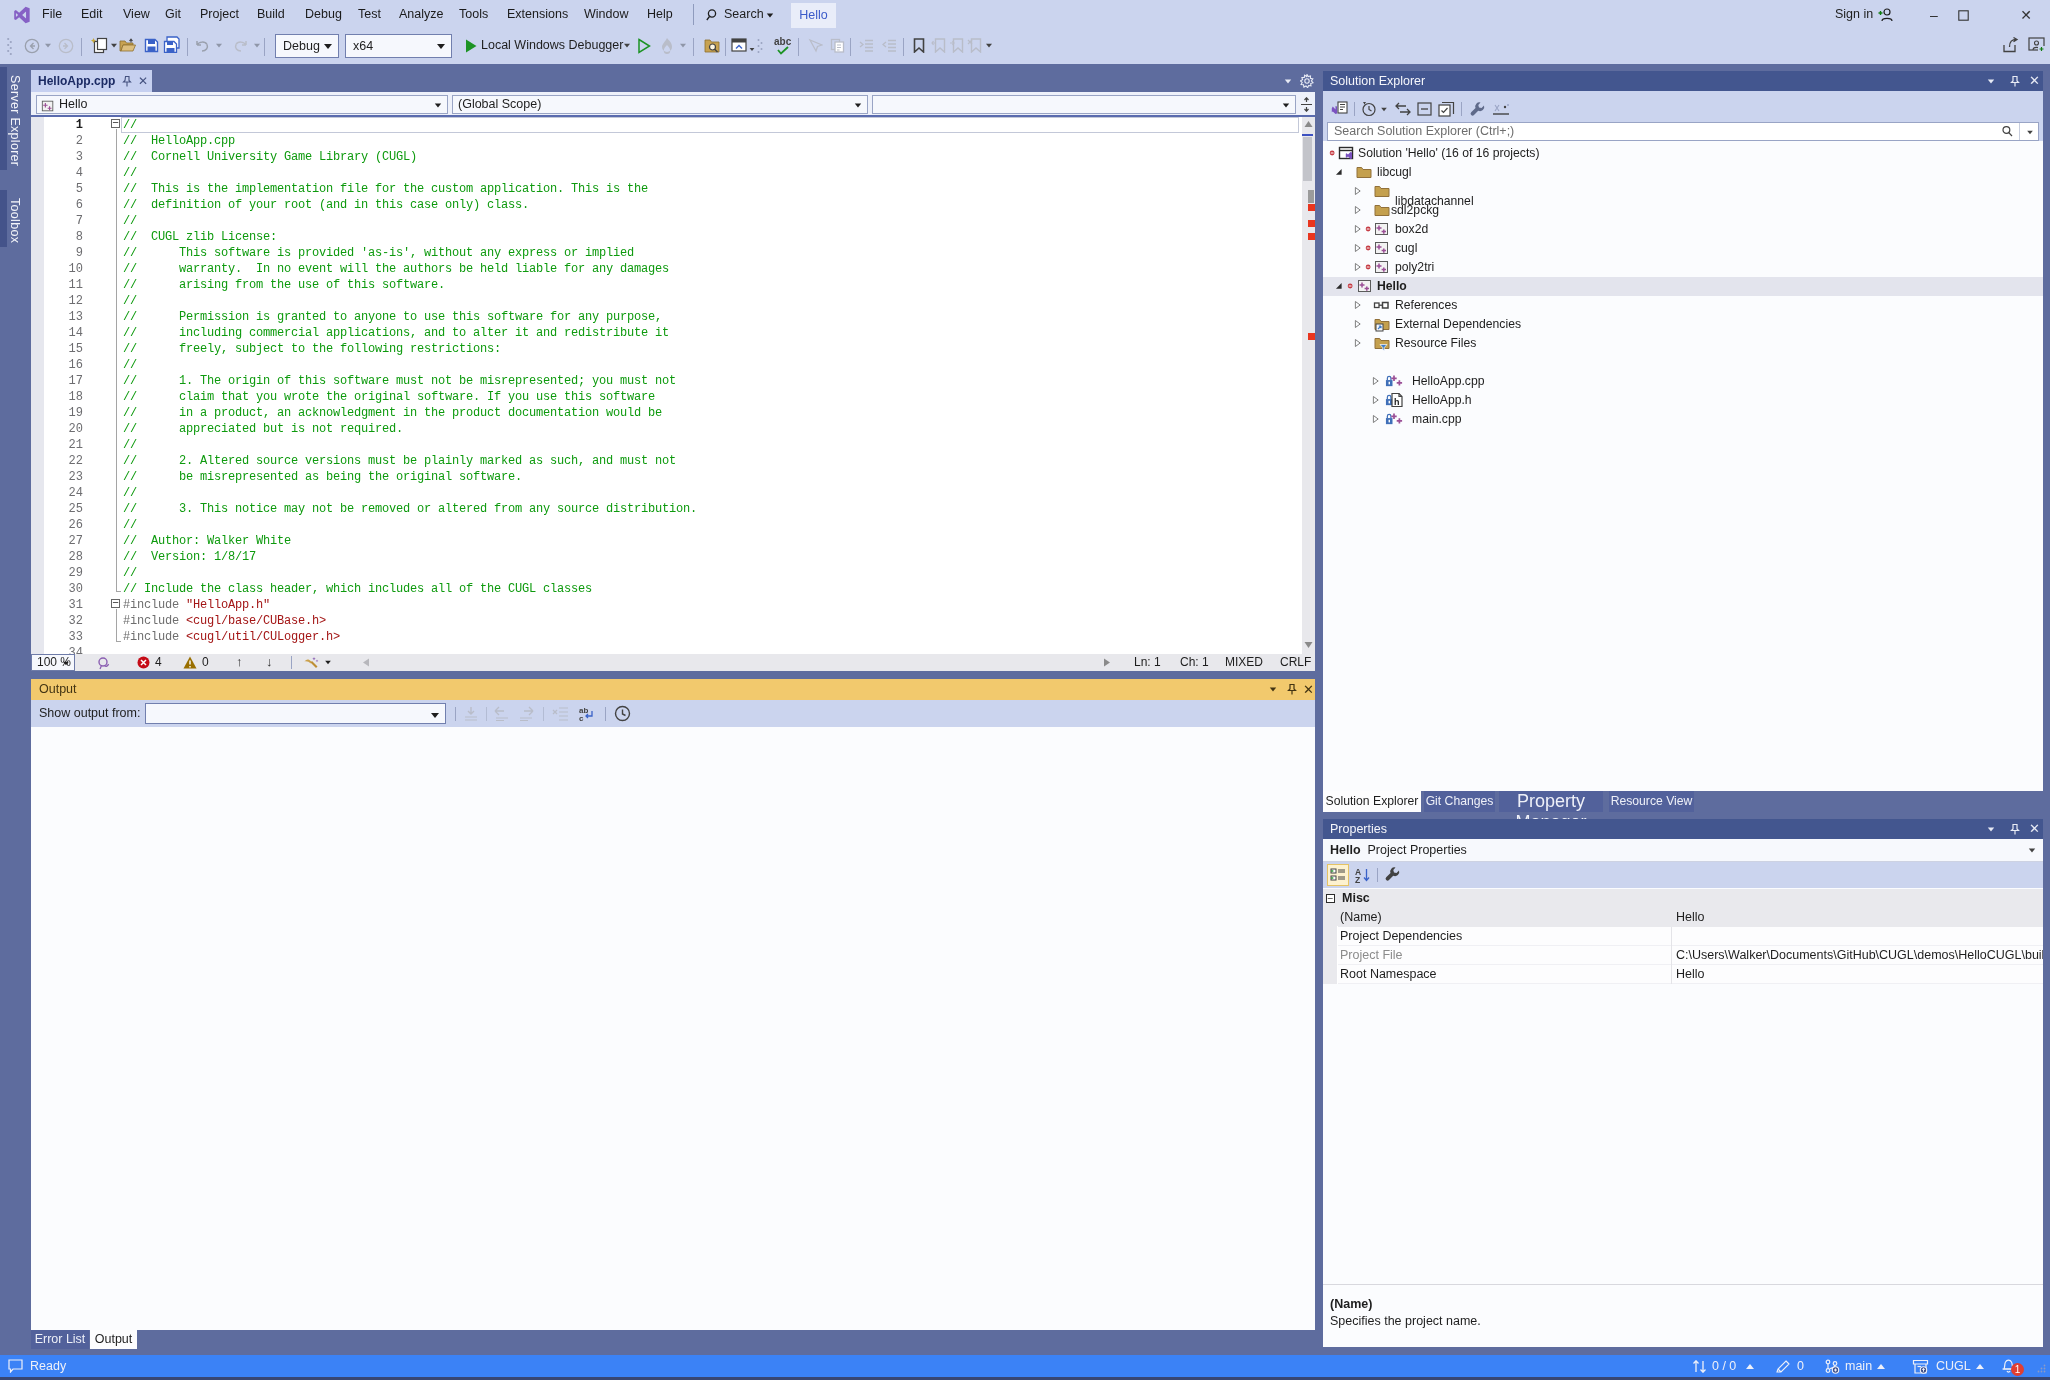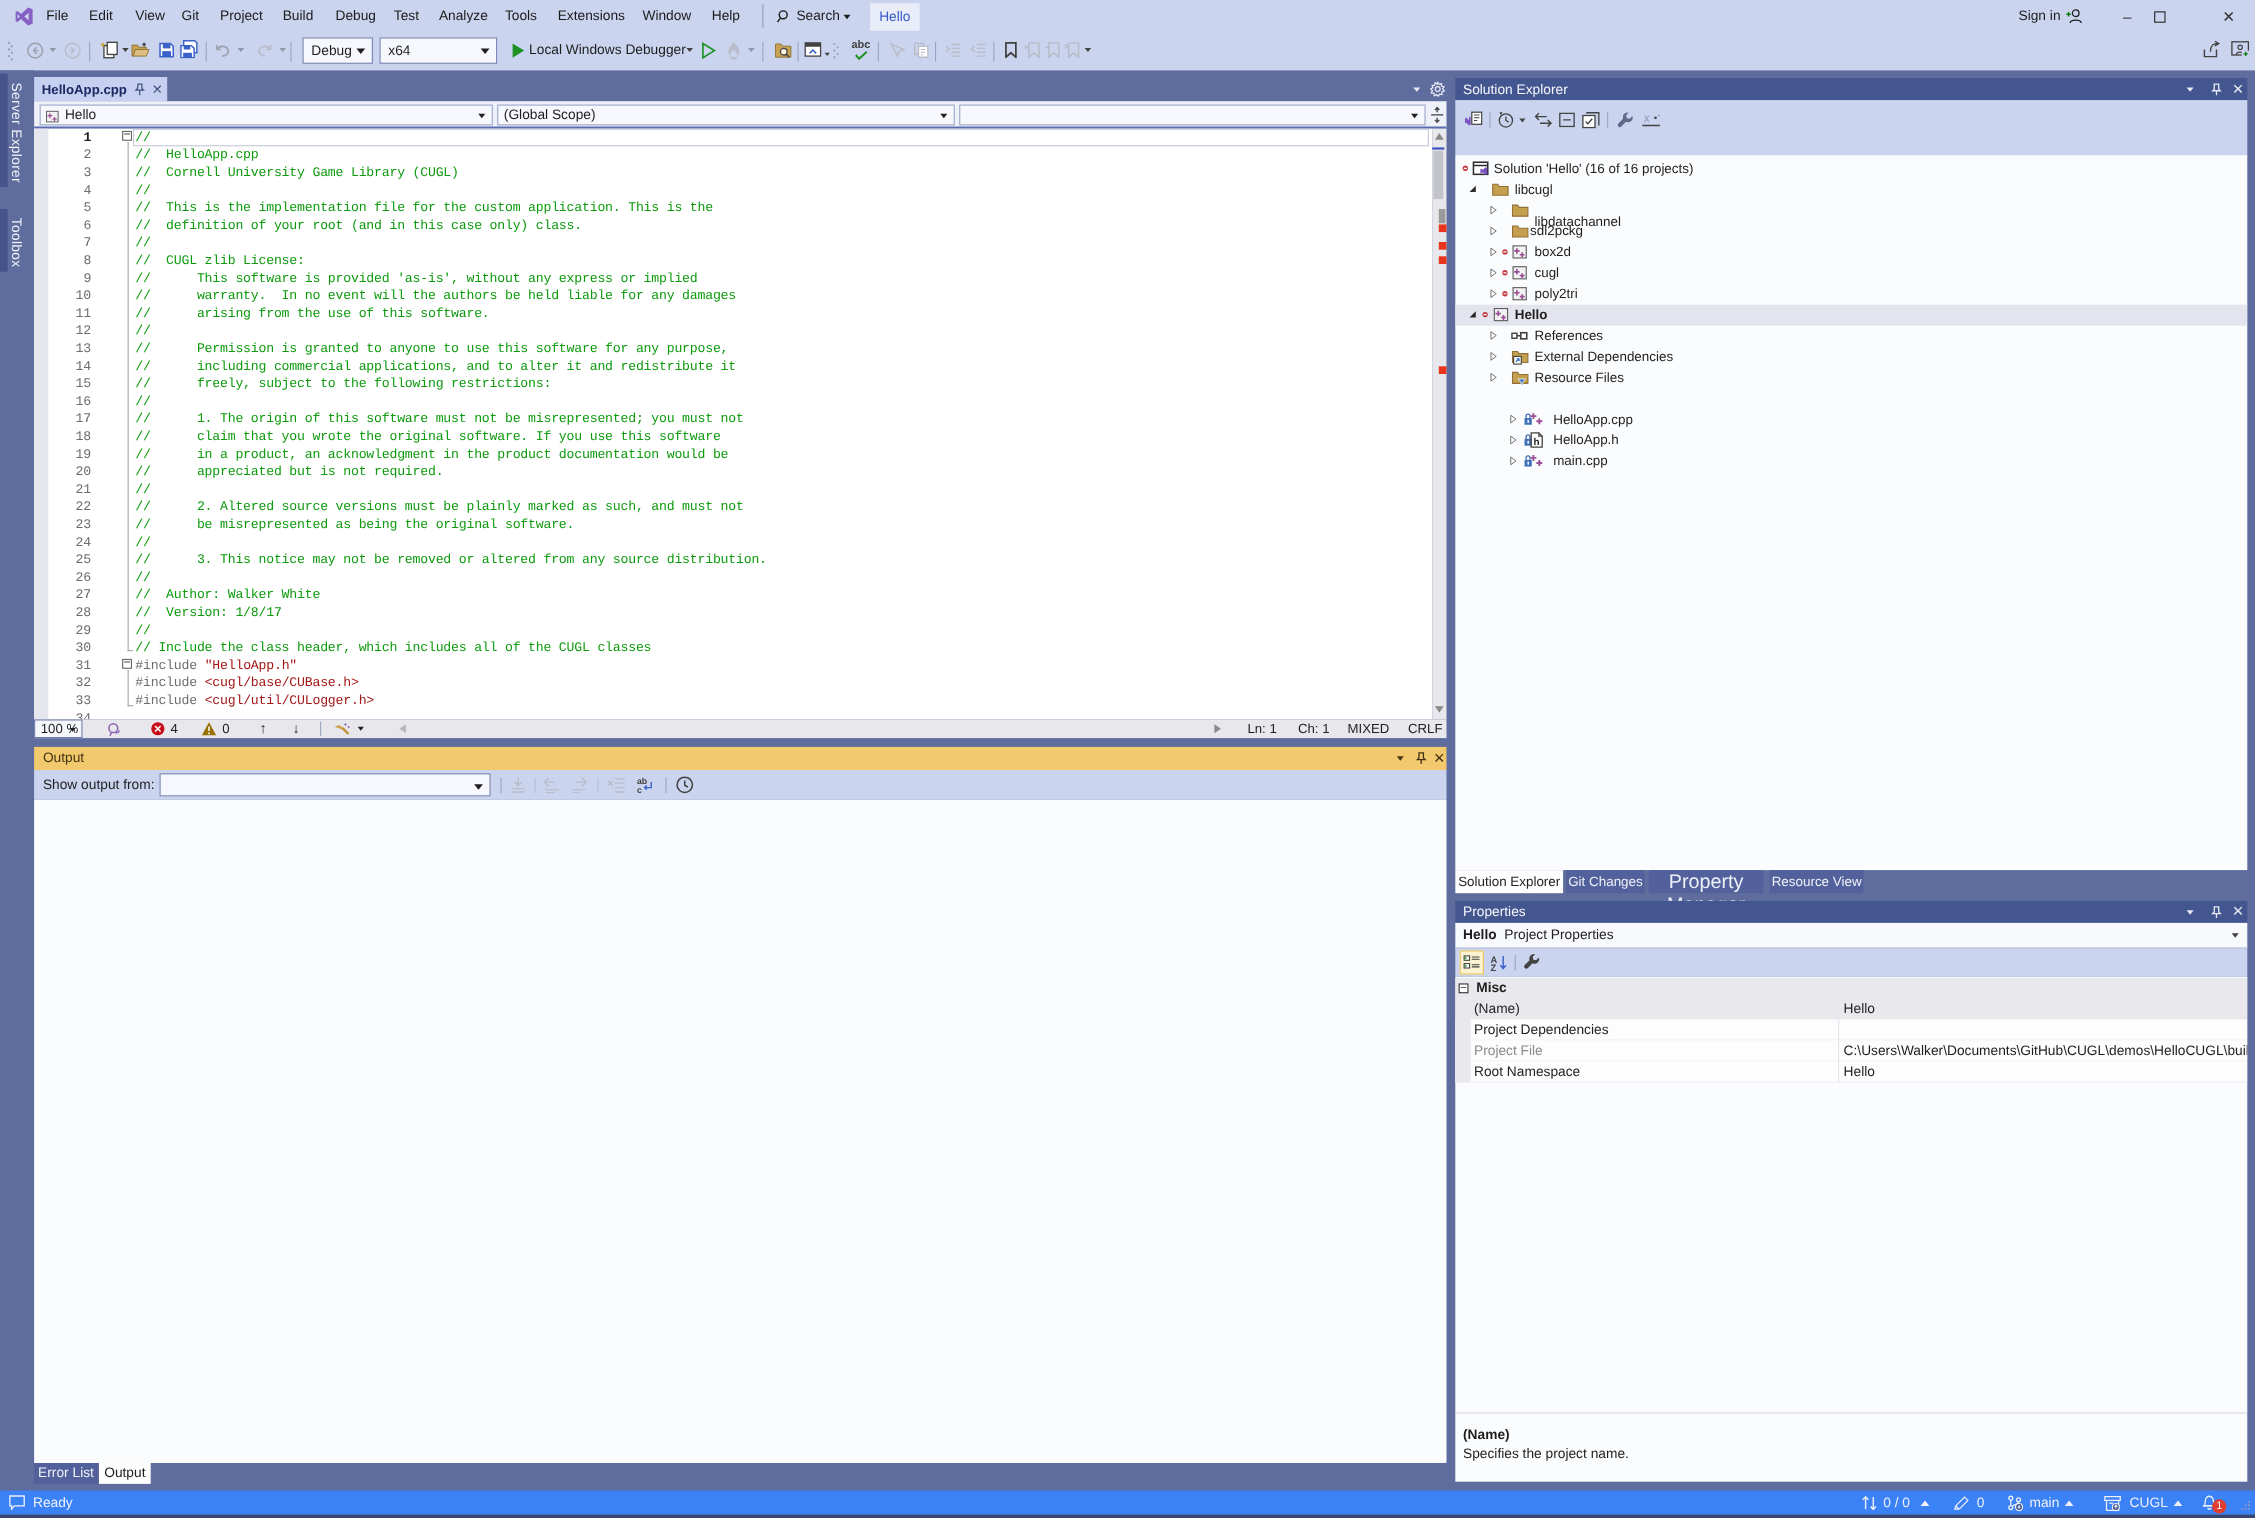--- a/index.html
+++ b/index.html
@@ -481,20 +481,28 @@
     <svg class="tico" style="left:146px;top:10px" width="17" height="17" viewBox="0 0 17 17">
         <path d="M15 4.5 a4.2 4.2 0 0 1 -5.8 5.2 L5 14 a1.8 1.8 0 0 1 -2.8-2.8 L6.5 7 A4.2 4.2 0 0 1 11.5 1.5 L9.3 4 10 6.5 12.5 7 Z" fill="#5f6a8a"></path>
       </svg>
     <svg class="tico" style="left:169px;top:12px" width="18" height="13" viewBox="0 0 18 13">
         <path d="M1 11 h16" stroke="#424242" stroke-width="1.4"></path>
         <path d="M3 8 L7 2 M7 8 L3 2" stroke="#9aa4c4" stroke-width="1.1"></path>
         <circle cx="13" cy="4" r="1.2" fill="#424242"></circle>
         <circle cx="16" cy="2" r="1" fill="#9aa4c4"></circle>
       </svg>
   </div>
+  <div class="abs" id="sesearch" style="left:1327px;top:122px;width:712px;height:19px;background:#fff;border:1px solid #99a4c5;line-height:17px;padding-left:6px;color:#6d6d6d">Search Solution Explorer (Ctrl+;)
+    <svg style="position:absolute;right:24px;top:2px" width="13" height="13" viewBox="0 0 13 13">
+        <circle cx="5.4" cy="5" r="3.4" fill="none" stroke="#424242" stroke-width="1.2"></circle>
+        <line x1="7.8" y1="7.6" x2="11" y2="11" stroke="#424242" stroke-width="1.2"></line>
+      </svg>
+    <div style="position:absolute;right:18px;top:0px;width:1px;height:17px;background:#c8cede"></div>
+    <span class="car" style="position:absolute;right:4px;top:7px;border-top-color:#424242;transform:scale(.7)"></span>
+  </div>
   <div class="abs pbody" id="setree" style="left:1323px;top:141px;width:720px;height:650px;overflow:hidden">
     <div class="trow" style="top:2.5px;">
         <svg style="position:absolute;left:5.6px;top:1.5px" width="10" height="16" viewBox="0 0 16 16">
           <circle cx="5" cy="8" r="3.9" fill="#c53b43"></circle>
           <rect x="2.7" y="7.2" width="4.6" height="1.7" fill="#fff" rx="0.5"></rect>
         </svg>
         <svg style="position:absolute;left:15px;top:1.5px" width="16" height="16" viewBox="0 0 16 16">
           <rect x="1.5" y="2.5" width="13" height="11" fill="#fff" stroke="#2b2b2b" stroke-width="1.4"></rect>
           <line x1="1.5" y1="5.5" x2="14.5" y2="5.5" stroke="#2b2b2b" stroke-width="1.4"></line>
           <path d="M12.5 7 L14 7.6 V13.4 L12.5 14 L10 11.6 L8.6 12.7 L7.8 12.3 V8.7 L8.6 8.3 L10 9.4 Z" fill="#7b52c0"></path>

